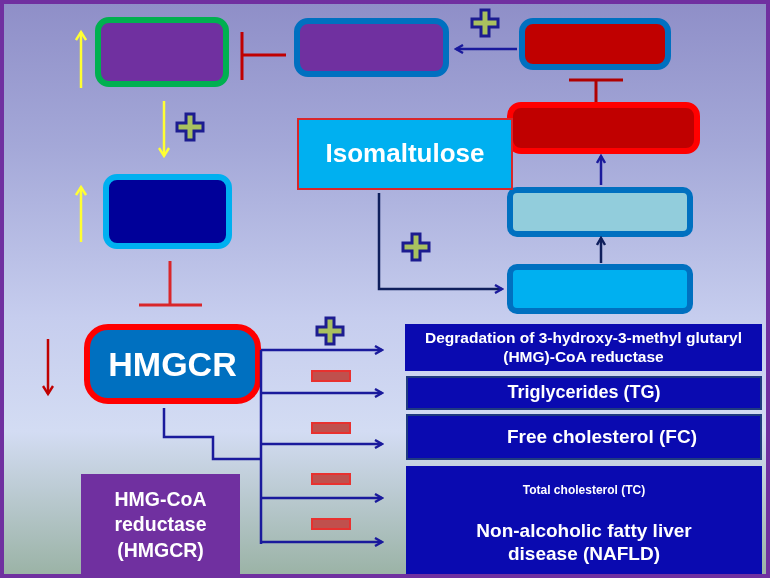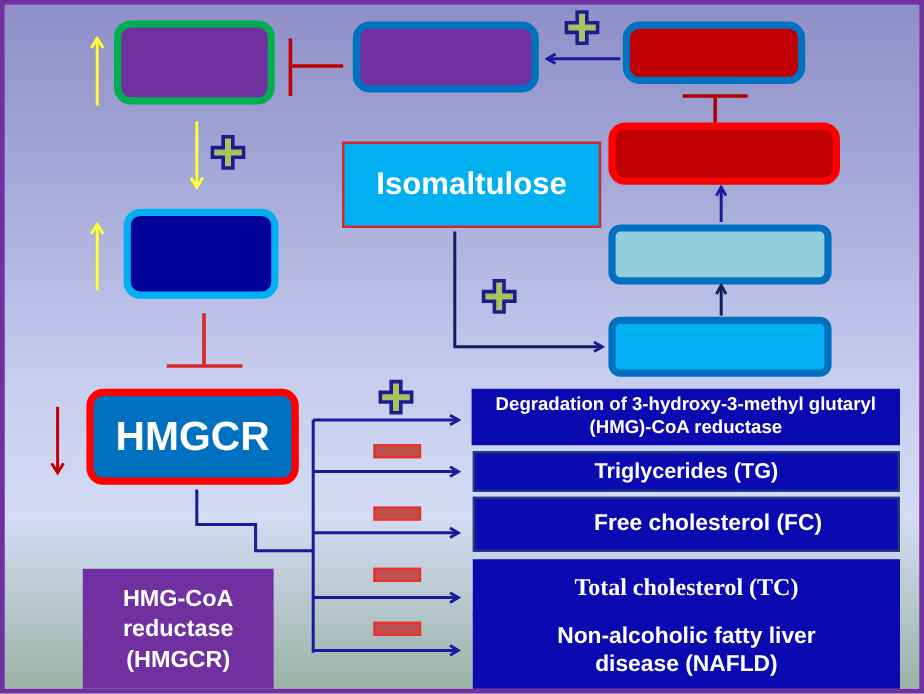--- a/index.html
+++ b/index.html
@@ -6,21 +6,21 @@
   body { width: 770px; height: 578px; overflow: hidden; font-family: "Liberation Sans", "DejaVu Sans", sans-serif; }
   #stage {
     position: relative; width: 770px; height: 578px; box-sizing: border-box;
     border: 4px solid #7030a0;
     background: linear-gradient(180deg, #8f8fc8 0%, #a4a8d8 25%, #c6cdee 55%, #d3dcf3 75%, #9bb3a6 100%);
     overflow: hidden;
   }
   .node { position: absolute; box-sizing: border-box; border-radius: 14px; }
   .txt {
     position: absolute; box-sizing: border-box; display: flex; align-items: center; justify-content: center;
-    text-align: center; color: #ffffff; font-weight: bold; line-height: 1.2;
+    text-align: center; color: #ffffff; font-weight: bold; line-height: 1.2; margin-left: 12px;
   }
   svg#overlay { position: absolute; left: 0; top: 0; width: 770px; height: 578px; pointer-events: none; }
 </style>
 </head>
 <body>
 
 <div id="stage">
 
   <div class="node" style="left:91px;top:13px;width:134px;height:70px;background:#7030a0;border:6px solid #00b050;"></div>
 
@@ -33,34 +33,34 @@
   <div class="node" style="left:503px;top:183px;width:186px;height:50px;background:#92cddc;border:6px solid #0070c0;border-radius:10px;"></div>
 
   <div class="node" style="left:503px;top:260px;width:186px;height:50px;background:#00b0f0;border:6px solid #0070c0;border-radius:10px;"></div>
 
   <div class="node" style="left:99px;top:170px;width:129px;height:75px;background:#000099;border:6px solid #00b0f0;"></div>
 
   <div class="txt" style="left:281px;top:114px;width:216px;height:72px;background:#00b0f0;border:2px solid #d9262a;font-size:26px;">
     <span>Isomaltulose</span>
   </div>
 
-  <div class="txt" style="left:68px;top:320px;width:177px;height:80px;background:#0070c0;border:6px solid #ff0000;border-radius:14px;font-size:34px;">
+  <div class="txt" style="left:68px;top:320px;width:177px;height:80px;background:#0070c0;border:6px solid #ff0000;border-radius:24px;font-size:34px;">
     <span>HMGCR</span>
   </div>
 
   <div class="txt" style="left:389px;top:320px;width:357px;height:47px;background:#0a0ab0;font-size:15.5px;padding:12px 6px;">
     <span>Degradation of 3-hydroxy-3-methyl glutaryl  (HMG)-CoA reductase</span>
   </div>
   <div class="txt" style="left:390px;top:372px;width:356px;height:34px;background:#0a0ab0;border:2px solid #1f3a80;font-size:18px;">
     <span>Triglycerides (TG)</span>
   </div>
   <div class="txt" style="left:390px;top:410px;width:356px;height:46px;background:#0a0ab0;border:2px solid #1f3a80;font-size:19px;padding-left:36px;">
     <span>Free cholesterol (FC)</span>
   </div>
-  <div class="txt" style="left:390px;top:462px;width:356px;height:48px;background:#0a0ab0;font-size:20px;font-family:Liberation Serif, serif;">
+  <div class="txt" style="left:390px;top:462px;width:356px;height:48px;background:#0a0ab0;font-size:12px;">
     <span>Total cholesterol (TC)</span>
   </div>
   <div class="txt" style="left:390px;top:506px;width:356px;height:66px;background:#0a0ab0;font-size:19px;padding:0 56px;justify-content:flex-end;">
     <span>Non-alcoholic fatty liver disease (NAFLD)</span>
   </div>
 
   <div class="txt" style="left:65px;top:470px;width:159px;height:102px;background:#7030a0;font-size:19.5px;padding:0 18px;line-height:1.3;">
     <span>HMG-CoA reductase (HMGCR)</span>
   </div>
 

